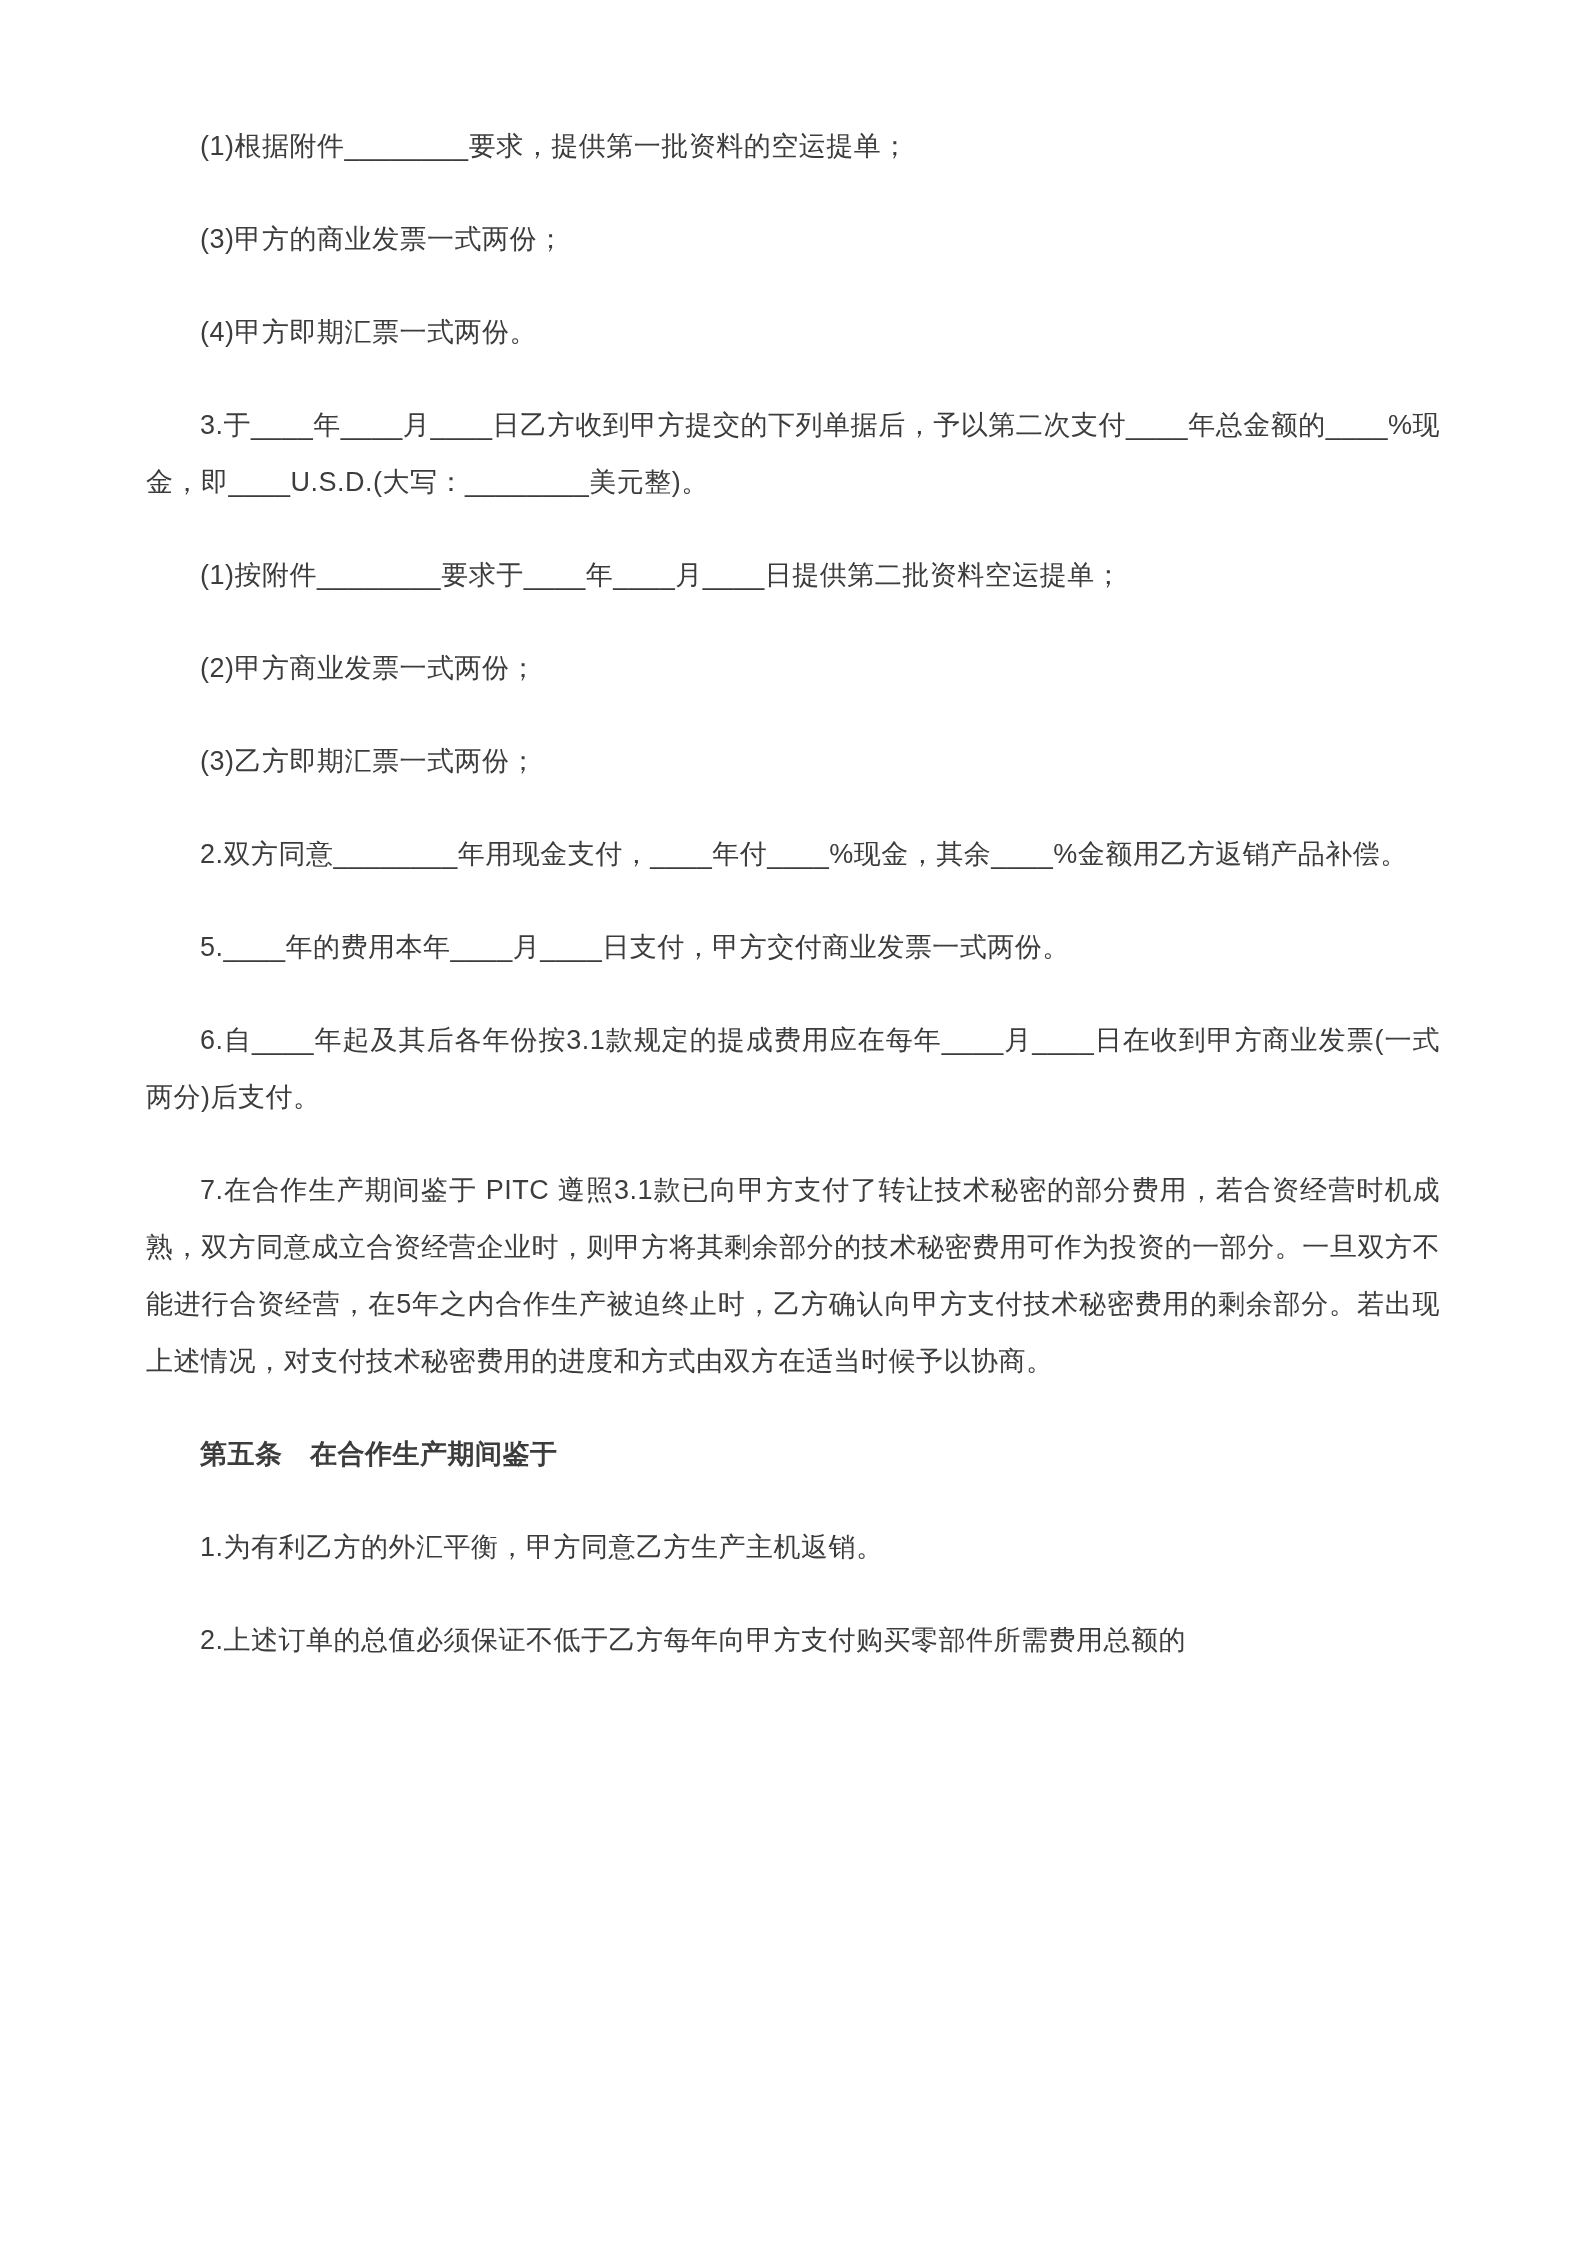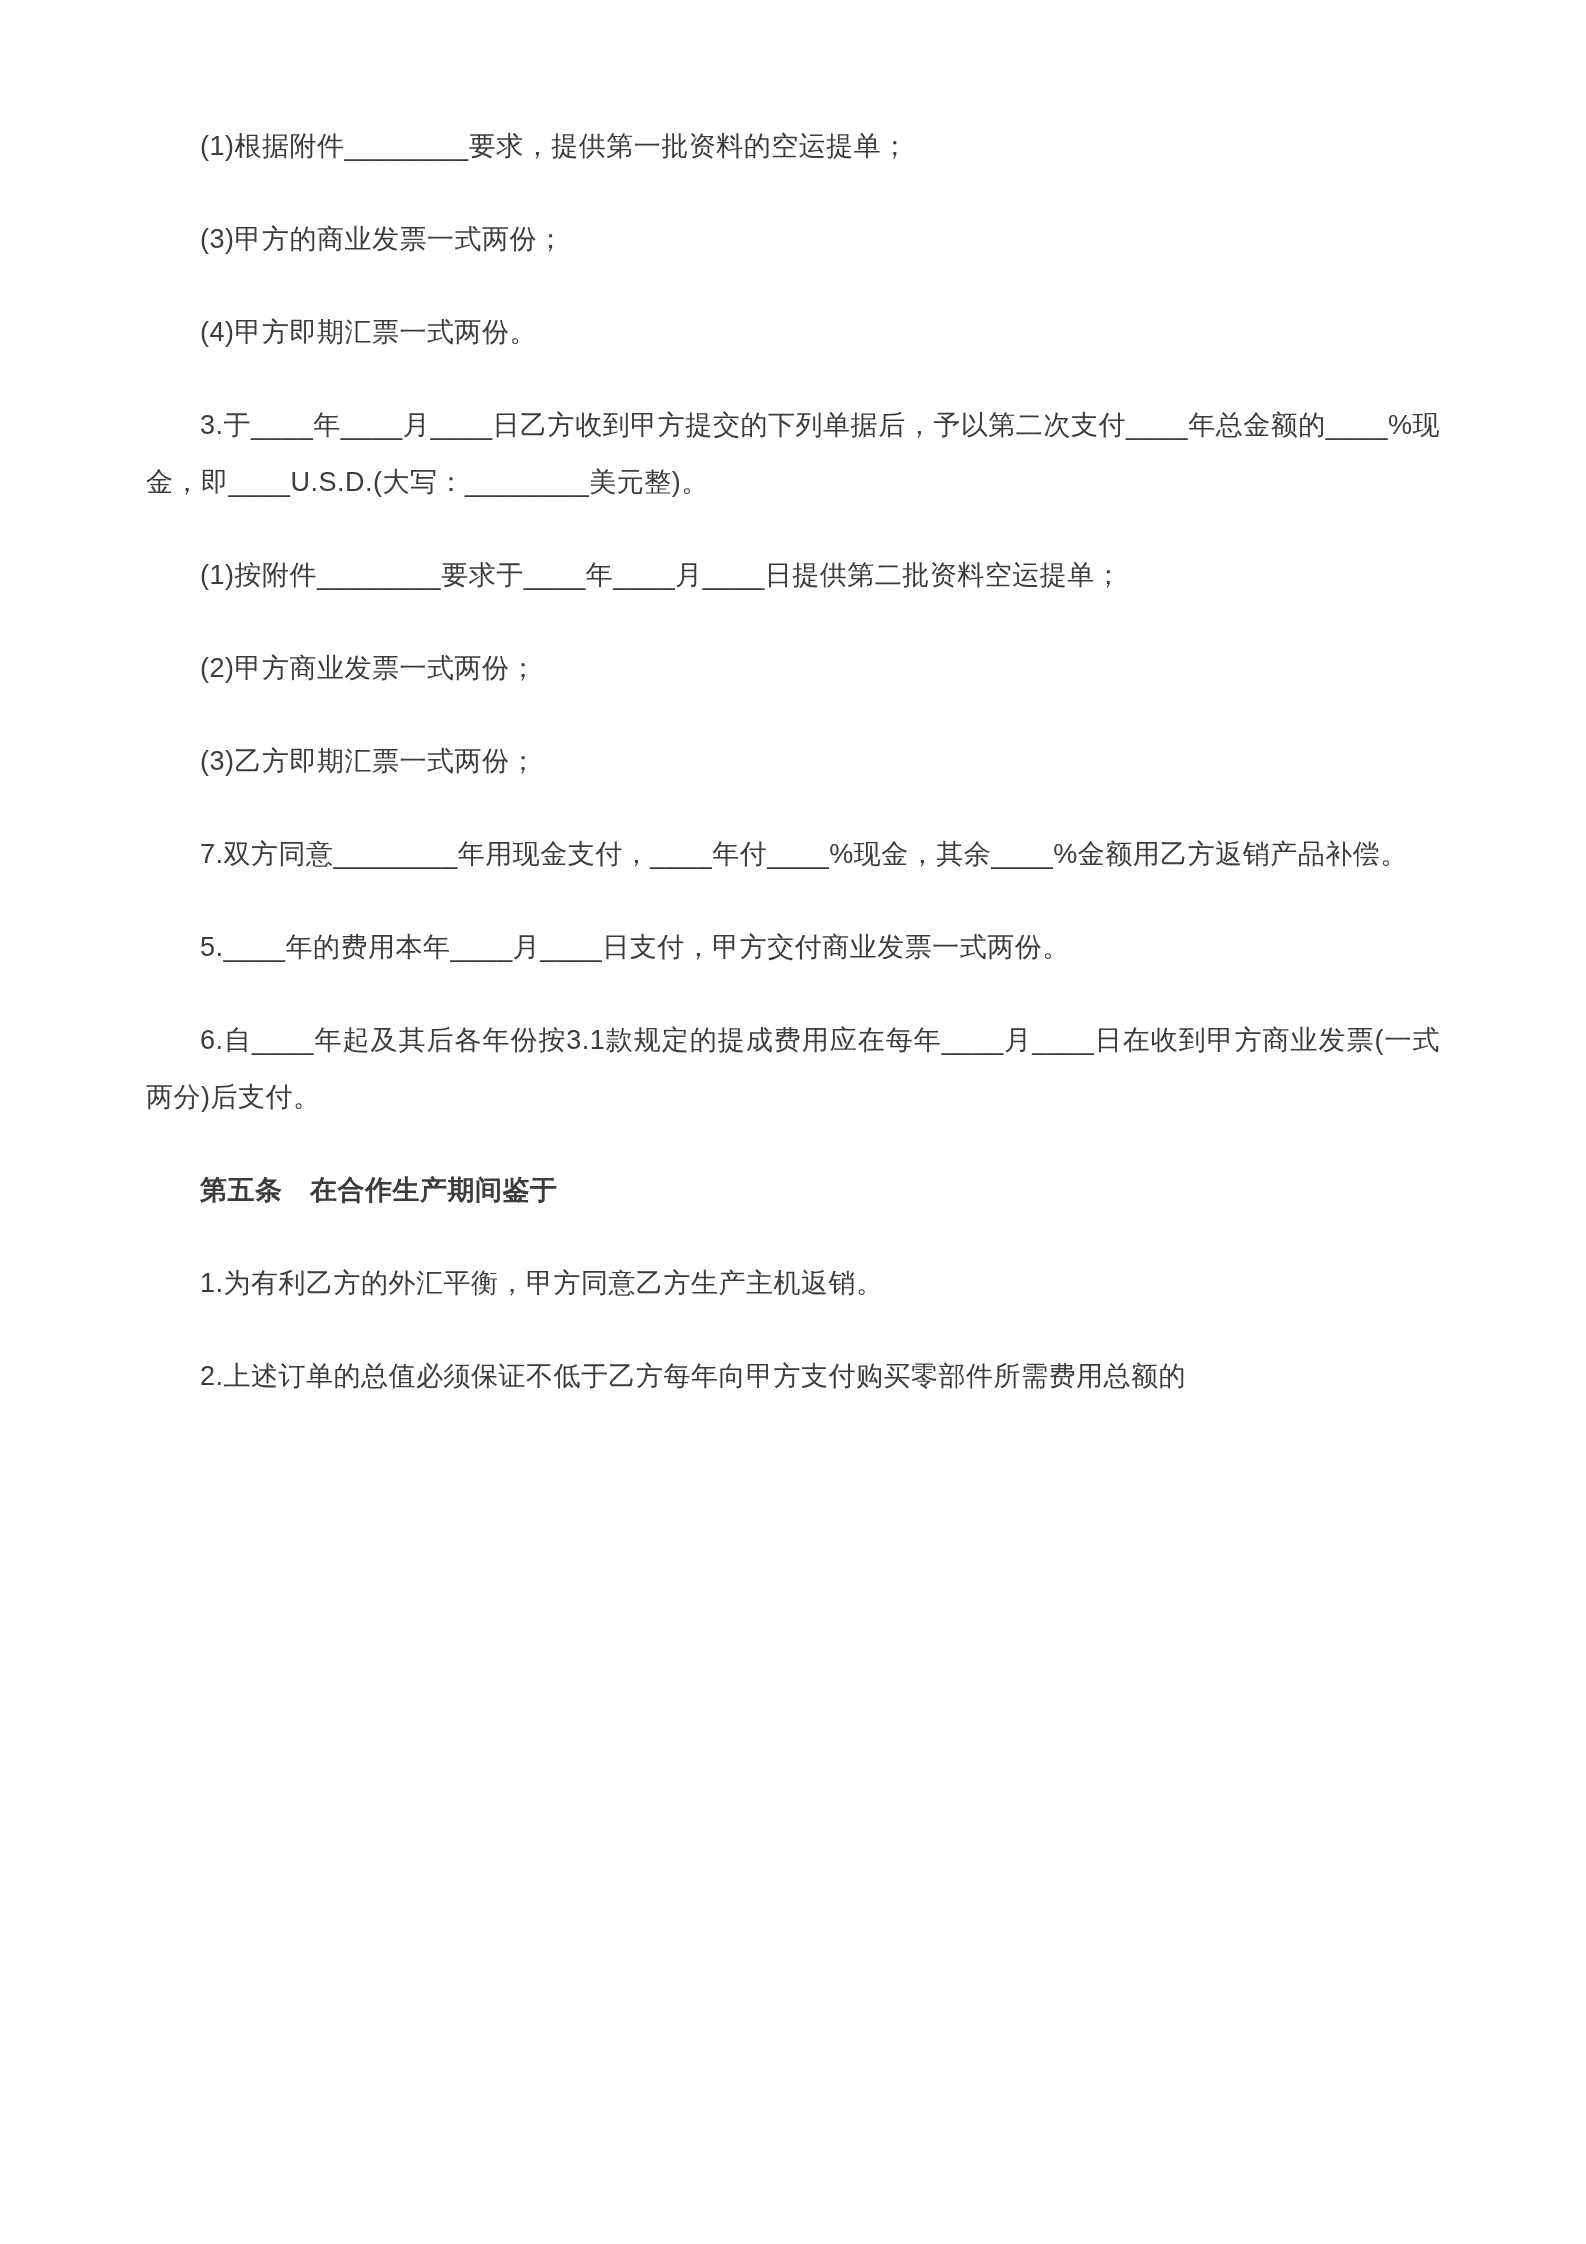--- a/index.html
+++ b/index.html
@@ -38,19 +38,20 @@
 <body>
 
 <div class="page">
   <p class="para">(1)根据附件________要求，提供第一批资料的空运提单；</p>
   <p class="para">(3)甲方的商业发票一式两份；</p>
   <p class="para">(4)甲方即期汇票一式两份。</p>
   <p class="para">3.于____年____月____日乙方收到甲方提交的下列单据后，予以第二次支付____年总金额的____%现金，即____U.S.D.(大写：________美元整)。</p>
   <p class="para">(1)按附件________要求于____年____月____日提供第二批资料空运提单；</p>
   <p class="para">(2)甲方商业发票一式两份；</p>
   <p class="para">(3)乙方即期汇票一式两份；</p>
-  <p class="para">7.双方同意________年用现金支付，____年付____%现金，其余____%金额用乙方返销产品补偿。</p>
+  <p class="para">2.双方同意________年用现金支付，____年付____%现金，其余____%金额用乙方返销产品补偿。</p>
   <p class="para">5.____年的费用本年____月____日支付，甲方交付商业发票一式两份。</p>
   <p class="para">6.自____年起及其后各年份按3.1款规定的提成费用应在每年____月____日在收到甲方商业发票(一式两分)后支付。</p>
+  <p class="para">7.在合作生产期间鉴于 PITC 遵照3.1款已向甲方支付了转让技术秘密的部分费用，若合资经营时机成熟，双方同意成立合资经营企业时，则甲方将其剩余部分的技术秘密费用可作为投资的一部分。一旦双方不能进行合资经营，在5年之内合作生产被迫终止时，乙方确认向甲方支付技术秘密费用的剩余部分。若出现上述情况，对支付技术秘密费用的进度和方式由双方在适当时候予以协商。</p>
   <p class="para heading">第五条　在合作生产期间鉴于</p>
   <p class="para">1.为有利乙方的外汇平衡，甲方同意乙方生产主机返销。</p>
   <p class="para">2.上述订单的总值必须保证不低于乙方每年向甲方支付购买零部件所需费用总额的</p>
 </div>
 
 </body></html>

